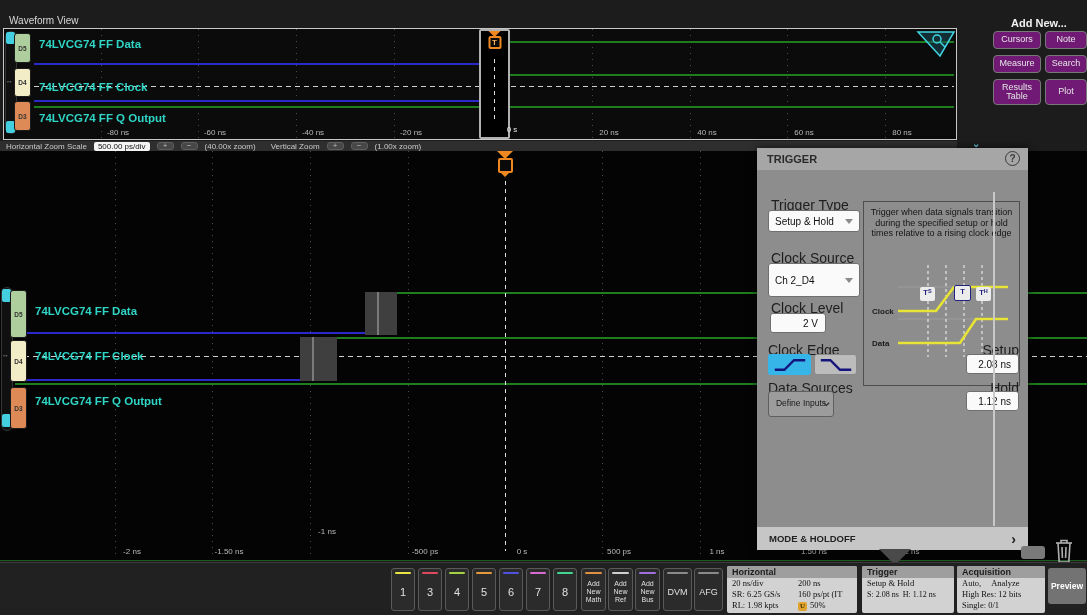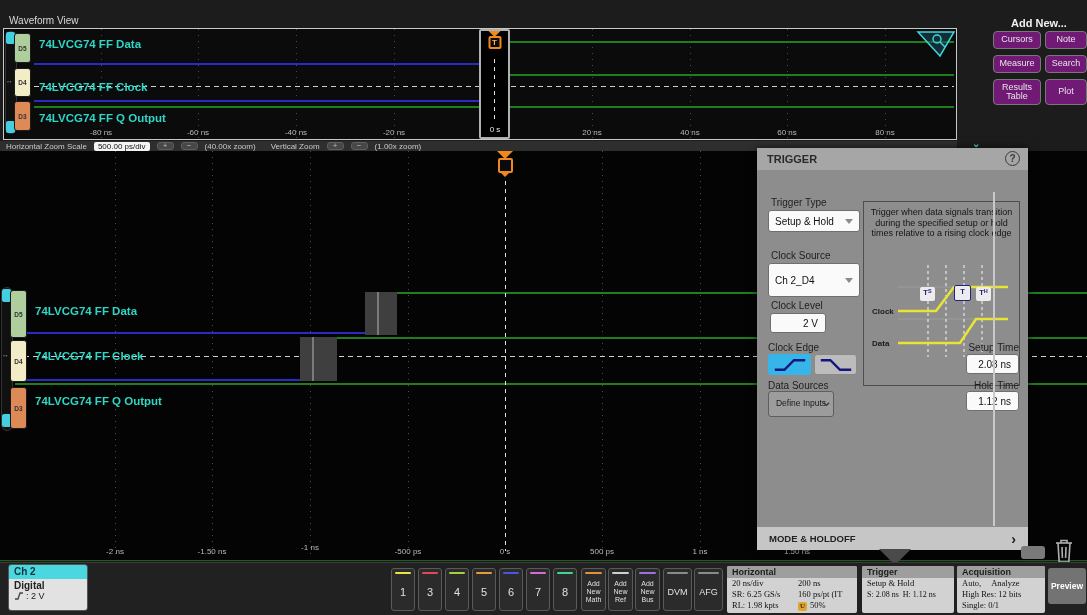--- a/index.html
+++ b/index.html
@@ -16,21 +16,21 @@
   #wv-title { position:absolute; left:9px; top:15px; font-size:10px; color:#d8d8d8; }
 
   
   #overview { position:absolute; left:3px; top:28px; width:954px; height:112px;
               background:#0b0b0b; border:1px solid #c8c8c8; overflow:hidden; }
   .grid-v { position:absolute; width:1px; background:repeating-linear-gradient(to bottom,#4a4a4a 0 1px,transparent 1px 6px); }
   .wl { position:absolute; height:2px; }
   .wl.green { background:#1e7d1e; }
   .wl.blue  { background:#2a2ac8; }
   .dash-h { position:absolute; height:1px; background:repeating-linear-gradient(to right,#cfcfcf 0 5px,transparent 5px 9px); }
-  .tick { position:absolute; transform:translateX(-50%); font-size:8px; color:#b9b9b9; white-space:nowrap; }
+  .tick { position:absolute; transform:translateX(-50%); font-size:8px; color:#b9b9b9; white-space:nowrap;margin-left:17px; }
   .chan-label { position:absolute; font-size:11.5px; font-weight:700; color:#2fd5c5; white-space:nowrap; }
 
   .dpill { position:absolute; background:#101010; border:1px solid #353535; border-radius:6px; }
   .cytab { position:absolute; background:#43cfe0; border-radius:2px; }
   .dbadge { position:absolute; width:17px; border:1px solid #1b1b1b; border-radius:3px;
             display:flex; align-items:center; justify-content:center;
             font-size:6.5px; font-weight:700; color:#333; }
   .handle { position:absolute; font-size:7px; color:#8fa0a0; }
 
   
@@ -67,21 +67,21 @@
 
   
   #trigger-panel { position:absolute; left:757px; top:148px; width:271px; height:402px; background:#8d8d8d;
                    box-shadow:0 0 8px rgba(0,0,0,.6); }
   #tp-header { position:absolute; left:0; top:0; width:100%; height:22px; background:#a6a6a6;
                display:flex; align-items:center; font-size:11px; font-weight:700; color:#2a2a2a; padding-left:10px; }
   #tp-help { position:absolute; right:8px; top:3px; width:15px; height:15px; border:1.5px solid #3a3a3a; border-radius:50%;
              display:flex; align-items:center; justify-content:center; font-size:10px; font-weight:700; color:#3a3a3a; }
   #tp-settings { position:absolute; left:0; top:22px; width:100%; height:20px; background:#c0c0c0;
                  display:flex; align-items:center; font-size:9.5px; font-weight:700; color:#333; padding-left:10px; }
-  .tp-label { position:absolute; font-size:10px; color:#1e1e1e; }
+  .tp-label { position:absolute; font-size:14px; color:#1e1e1e; }
   .tp-dd { position:absolute; background:#fafafa; border:1px solid #6f6f6f; border-radius:3px;
            display:flex; align-items:center; font-size:10px; color:#111; padding:0 6px; }
   .tp-dd .caret { position:absolute; right:6px; width:0; height:0; border-left:4px solid transparent;
                   border-right:4px solid transparent; border-top:5px solid #8a8a8a; }
   .tp-field { position:absolute; background:#fafafa; border:1px solid #6f6f6f; border-radius:3px;
               display:flex; align-items:center; justify-content:flex-end; font-size:10px; color:#111; padding:0 7px; }
   #tp-infobox { position:absolute; left:106px; top:53px; width:157px; height:185px; border:1px solid #4f4f4f; padding:5px 4px; }
   #tp-desc { font-size:9px; color:#141414; text-align:center; line-height:1.18; }
   .edge-btn { position:absolute; width:43px; height:21px; border-radius:3px; display:flex; align-items:center; justify-content:center; }
   .edge-btn.sel { background:#35b5e8; }
@@ -233,21 +233,21 @@
     <div class="dbadge" style="left:10px;top:139px;height:48px;background:#aecf9d">D5</div>
     <div class="dbadge" style="left:10px;top:189px;height:42px;background:#f2ecc7">D4</div>
     <div class="dbadge" style="left:10px;top:236px;height:42px;background:#dd8a57">D3</div>
 
     <div class="chan-label" style="left:35px;top:154px">74LVCG74 FF Data</div>
     <div class="chan-label" style="left:35px;top:199px">74LVCG74 FF Clock</div>
     <div class="chan-label" style="left:35px;top:244px">74LVCG74 FF Q Output</div>
 
     <div class="tick" style="left:115px;top:396px">-2 ns</div>
     <div class="tick" style="left:212px;top:396px">-1.50 ns</div>
-    <div class="tick" style="left:310px;top:392px">-1 ns</div>
+    <div class="tick" style="left:310px;top:376px">-1 ns</div>
     <div class="tick" style="left:408px;top:396px">-500 ps</div>
     <div class="tick" style="left:505px;top:396px">0 s</div>
     <div class="tick" style="left:602px;top:396px">500 ps</div>
     <div class="tick" style="left:700px;top:396px">1 ns</div>
     <div class="tick" style="left:797px;top:396px">1.50 ns</div>
     <div class="tick" style="left:895px;top:396px">2 ns</div>
   </div>
 
   <div id="addnew-title">Add New...</div>
   <div id="addnew-grid">
@@ -345,32 +345,20 @@
     <g fill="none" stroke="#b0b0b0" stroke-width="1.6">
       <line x1="3" y1="6" x2="19" y2="6"></line>
       <path d="M8 6 L8 3.5 L14 3.5 L14 6"></path>
       <path d="M5 6 L6.2 25 L15.8 25 L17 6"></path>
       <line x1="9" y1="10" x2="9.4" y2="21"></line>
       <line x1="13" y1="10" x2="12.6" y2="21"></line>
     </g>
   </svg>
 
   <div id="bottombar">
-    <div id="ch2">
-      <div id="ch2-head">Ch 2</div>
-      <div id="ch2-body">
-        <div class="t1">Digital</div>
-        <div class="t2">
-          <svg width="10" height="8" viewBox="0 0 10 8">
-            <polyline points="1,7 4,7 6,1 9,1" fill="none" stroke="#444" stroke-width="1.3"></polyline>
-          </svg>
-          <span>: 2 V</span>
-        </div>
-      </div>
-    </div>
 
     <div class="chbtn" style="left:391px">
       <div class="dash" style="background: rgb(231, 228, 69);"></div>
         <div class="num">1</div>
     </div>
     <div class="chbtn" style="left:418px">
       <div class="dash" style="background: rgb(224, 72, 94);"></div>
         <div class="num">3</div>
     </div>
     <div class="chbtn" style="left:445px">

